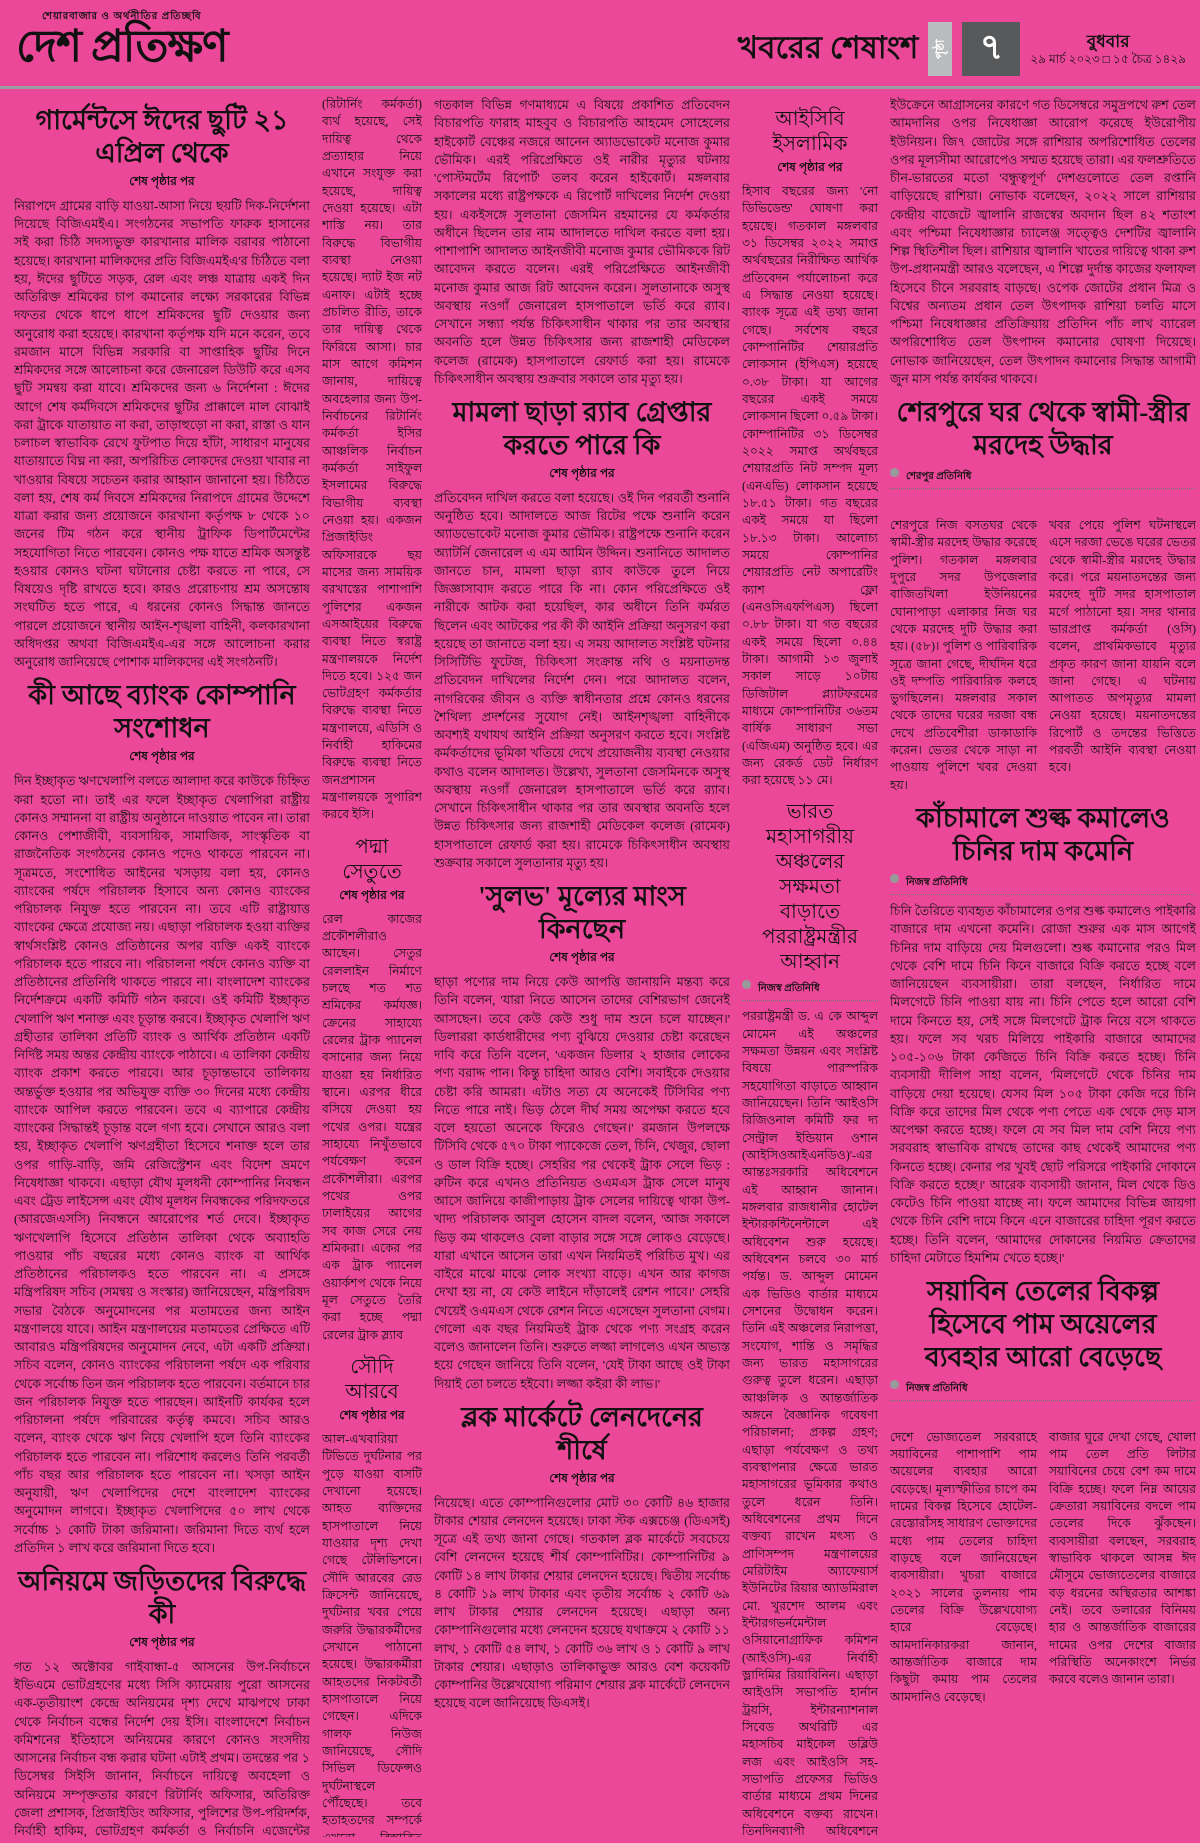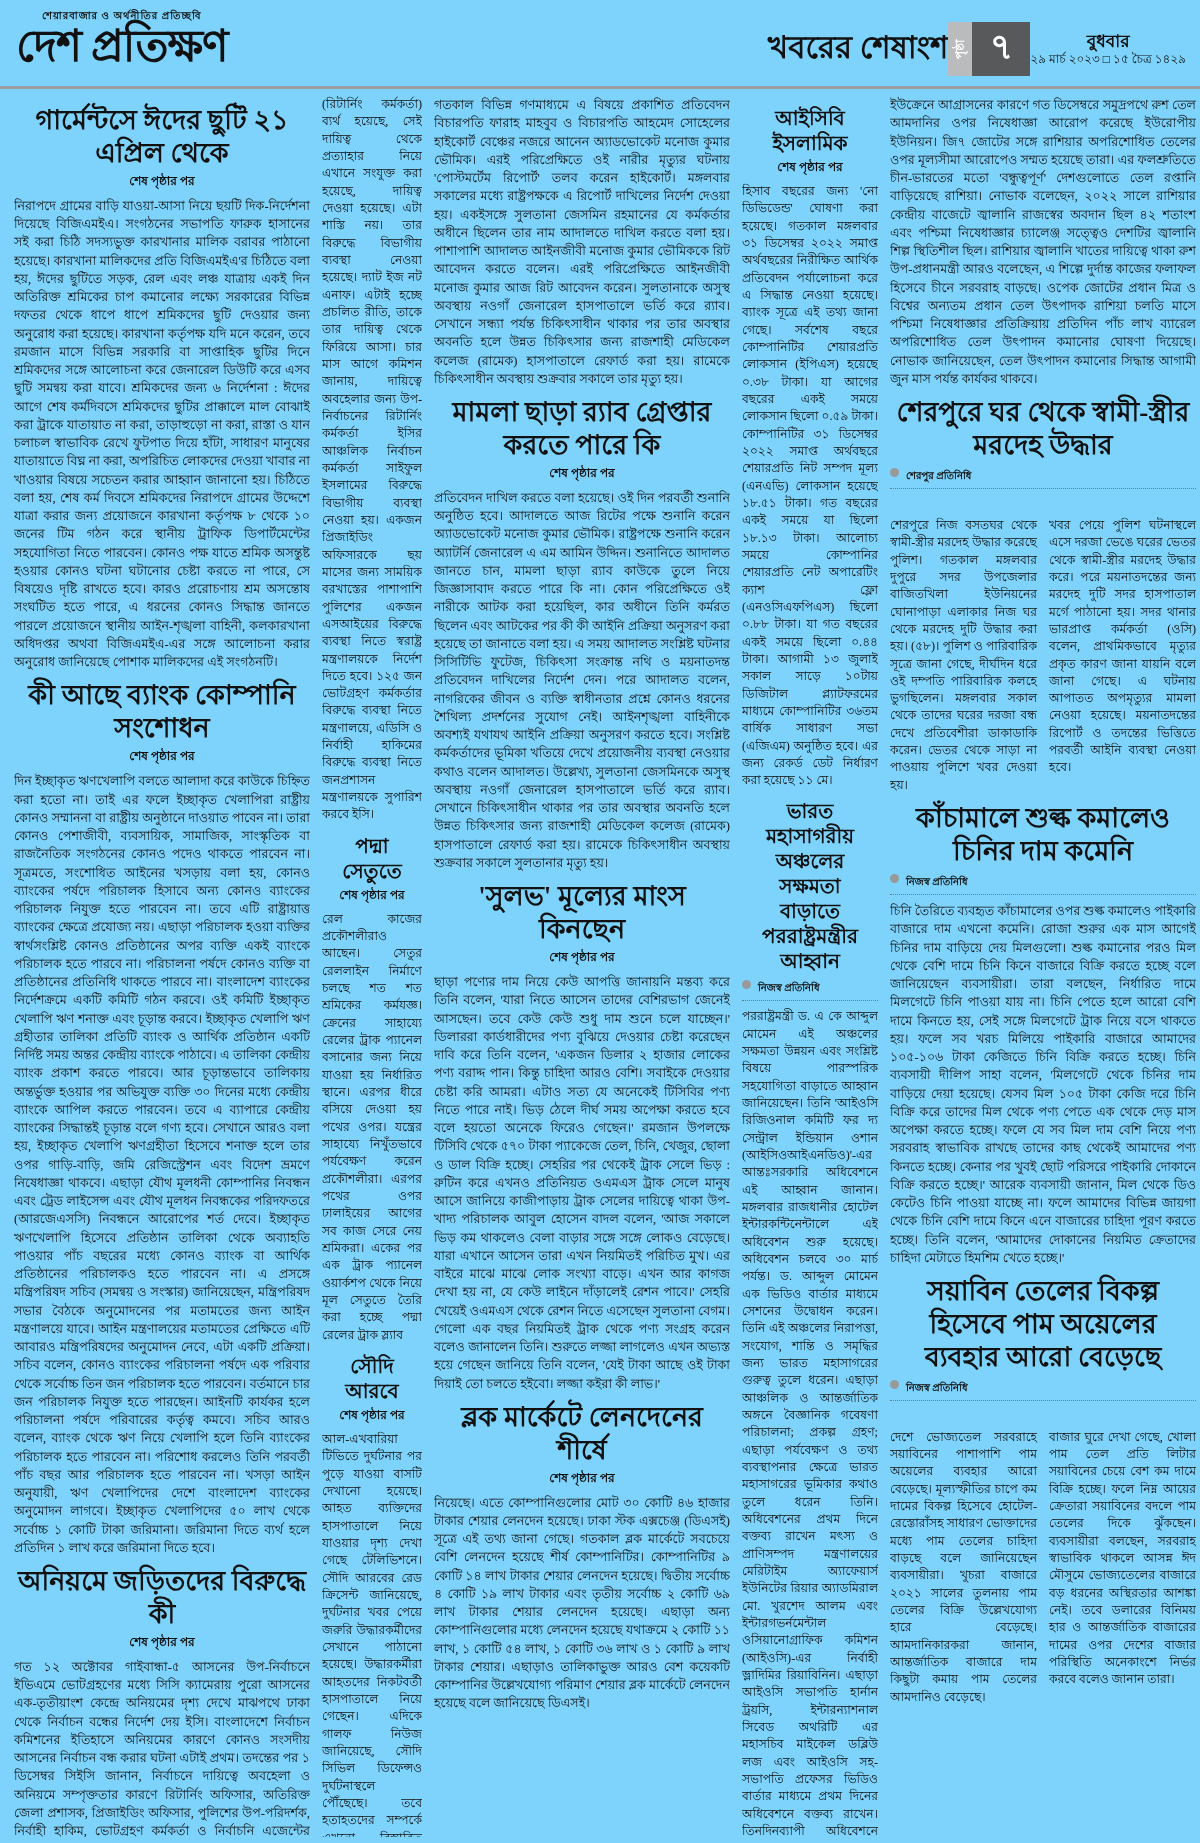--- a/index.html
+++ b/index.html
@@ -1,45 +1,45 @@
 <!DOCTYPE html>
 <html><head>
 <meta charset="utf-8">
 <style>
   html,body{margin:0;padding:0;background:#e8e8e6;}
   .page{
     position:relative;width:1200px;height:1843px;margin:0 auto;
-    background:#7dd3fc;color:#111;
+    background:#ec4899;color:#111;
     font-family:"Liberation Serif","DejaVu Serif",serif;
     overflow:hidden;
   }
   
   .header{position:absolute;top:0;left:0;right:0;height:86px;}
   .masthead{position:absolute;left:16px;top:8px;}
   .masthead .tagline{font-size:10px;font-weight:bold;letter-spacing:1px;margin-left:26px;}
   .masthead .title{font-size:44px;font-weight:900;line-height:1.0;letter-spacing:-1px;}
-  .header-right{position:absolute;right:14px;top:22px;display:flex;align-items:center;}
+  .header-right{position:absolute;right:14px;top:22px;display:flex;align-items:center;gap:10px;}
   .section-title{font-size:31px;font-weight:bold;white-space:nowrap;}
   .page-label-box{width:24px;height:54px;background:#b9bbbd;color:#fff;
     display:flex;align-items:center;justify-content:center;
     writing-mode:vertical-rl;transform:rotate(180deg);font-size:12px;font-weight:bold;}
   .page-num-box{width:58px;height:54px;background:#58595b;color:#fff;
     display:flex;align-items:center;justify-content:center;font-size:36px;font-weight:bold;}
   .date-block{line-height:1.25;}
   .date-block .weekday{font-size:17px;font-weight:bold;text-align:center;}
   .date-block .dateline{font-size:12px;}
   .header-rule{position:absolute;top:86px;left:0;right:0;height:3px;background:#9b9da0;}
   
   .content{
     position:absolute;top:96px;left:14px;right:14px;bottom:6px;
     display:grid;grid-template-columns:296px 100px 296px 136px 306px;column-gap:12px;
   }
   .col{overflow:hidden;height:1741px;}
   .h-lg{font-size:27px;font-weight:bold;text-align:center;line-height:1.22;margin:8px 0 2px;}
-  .h-md{font-size:20px;font-weight:bold;text-align:center;line-height:1.25;margin:10px 8px 2px;}
+  .h-md{font-size:20px;font-weight:normal;text-align:center;line-height:1.25;margin:10px 8px 2px;}
   .cont{font-size:12px;font-weight:bold;text-align:center;margin:0 0 5px;}
   .byline{display:flex;align-items:flex-start;gap:7px;font-weight:bold;font-size:10px;margin:6px 0 2px;}
   .byline .dot{width:9px;height:9px;border-radius:50%;background:#98999b;flex:0 0 auto;}
   .byline-rule{border-bottom:1px dotted #777;margin:3px 0 7px;}
   .body{font-size:12.6px;line-height:1.45;text-align:justify;text-justify:inter-word;}
   .body.small{font-size:12.2px;line-height:1.42;}
   .two-col{column-count:2;column-gap:12px;margin-top:28px;}
 </style>
 </head>
 <body>

